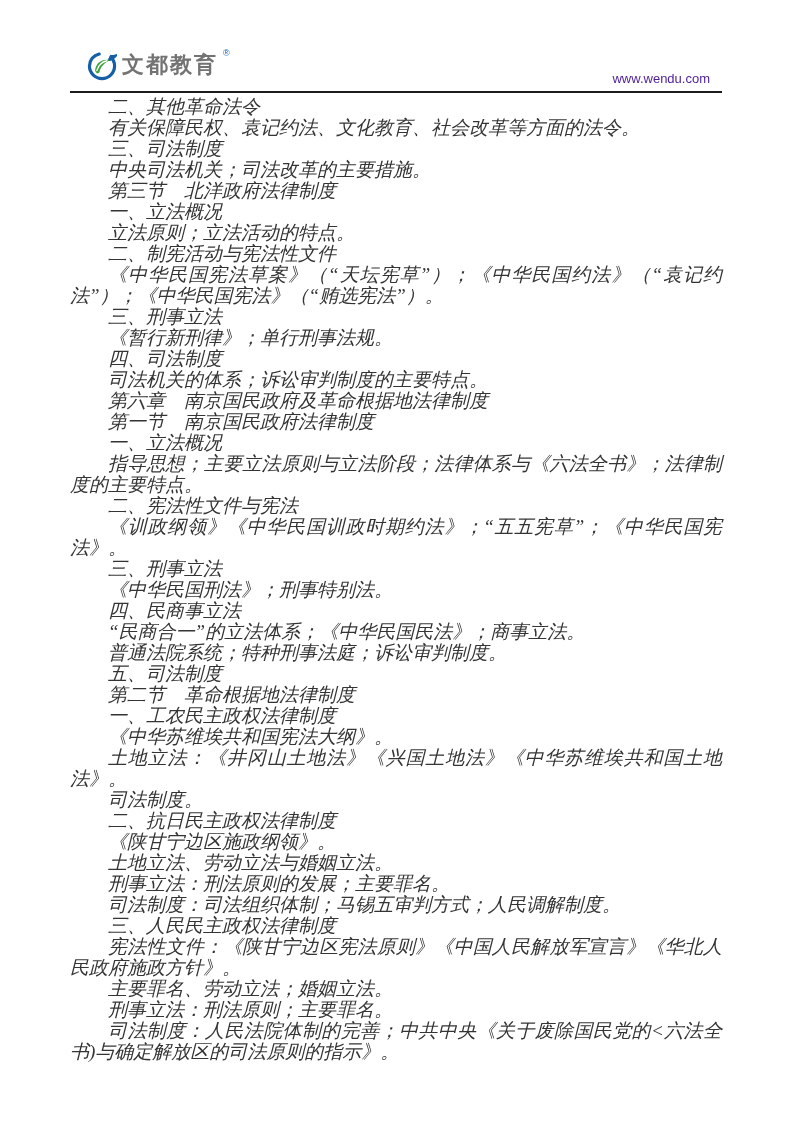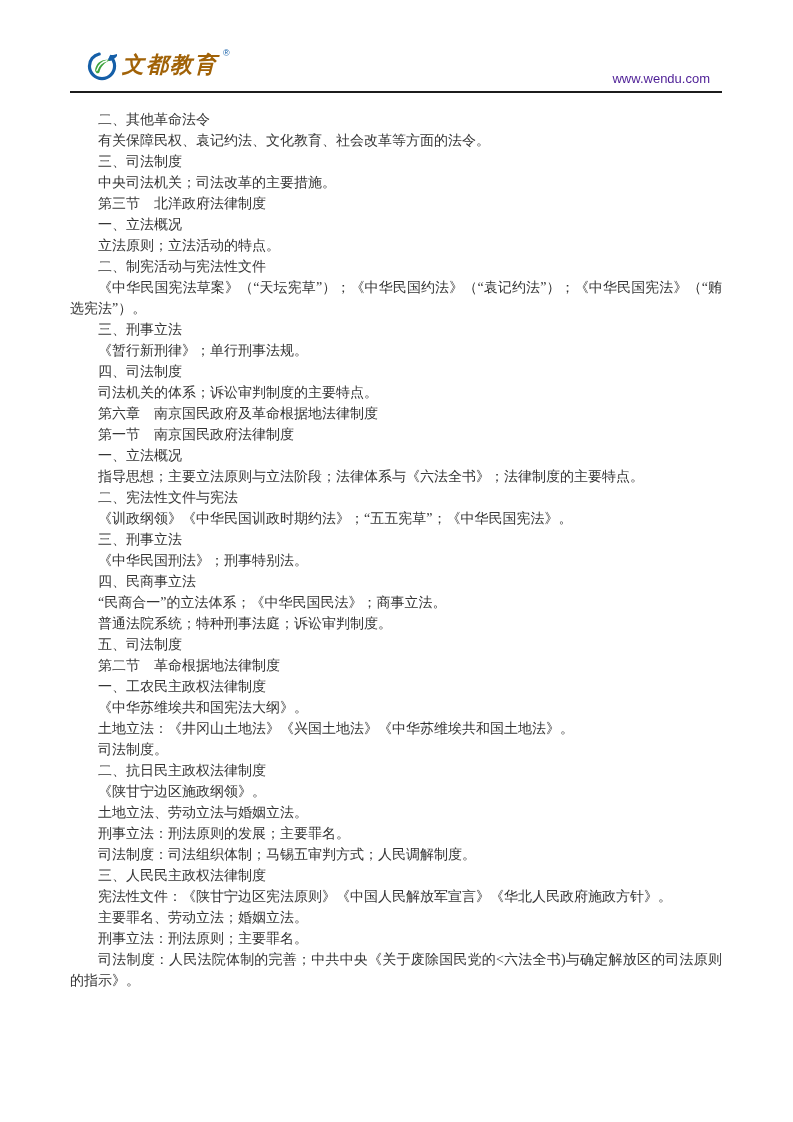--- a/index.html
+++ b/index.html
@@ -32,45 +32,45 @@
     align-items: flex-start;
     gap: 5px;
   }
   .logo-icon { display: block; margin-top: 1px; }
   .logo-text {
     font-family: "Liberation Sans", "DejaVu Sans", sans-serif;
     font-weight: bold;
     font-size: 22px;
     line-height: 30px;
     letter-spacing: 2px;
-    color: #a16207;
-    font-style: italic;
+    color: #737373;
   }
   .logo-reg {
     font-family: "Liberation Sans", sans-serif;
     font-size: 9px;
     color: #155fa8;
     vertical-align: super;
     position: relative;
     top: -2px;
   }
   .website {
     position: absolute;
     right: 12px;
     bottom: 5px;
     font-family: "Liberation Sans", "DejaVu Sans", sans-serif;
     font-size: 13px;
     color: #4c1d95;
   }
   
   .content {
-    padding-top: 16px;
-    font-size: 14px;
+    padding-top: 3px;
+    font-size: 19px;
     line-height: 21px;
     text-align: justify;
+    font-style: italic;
   }
   .content p {
     margin: 0;
     text-indent: 2em;
   }
 </style>
 </head>
 <body>
 
 <div class="page">

